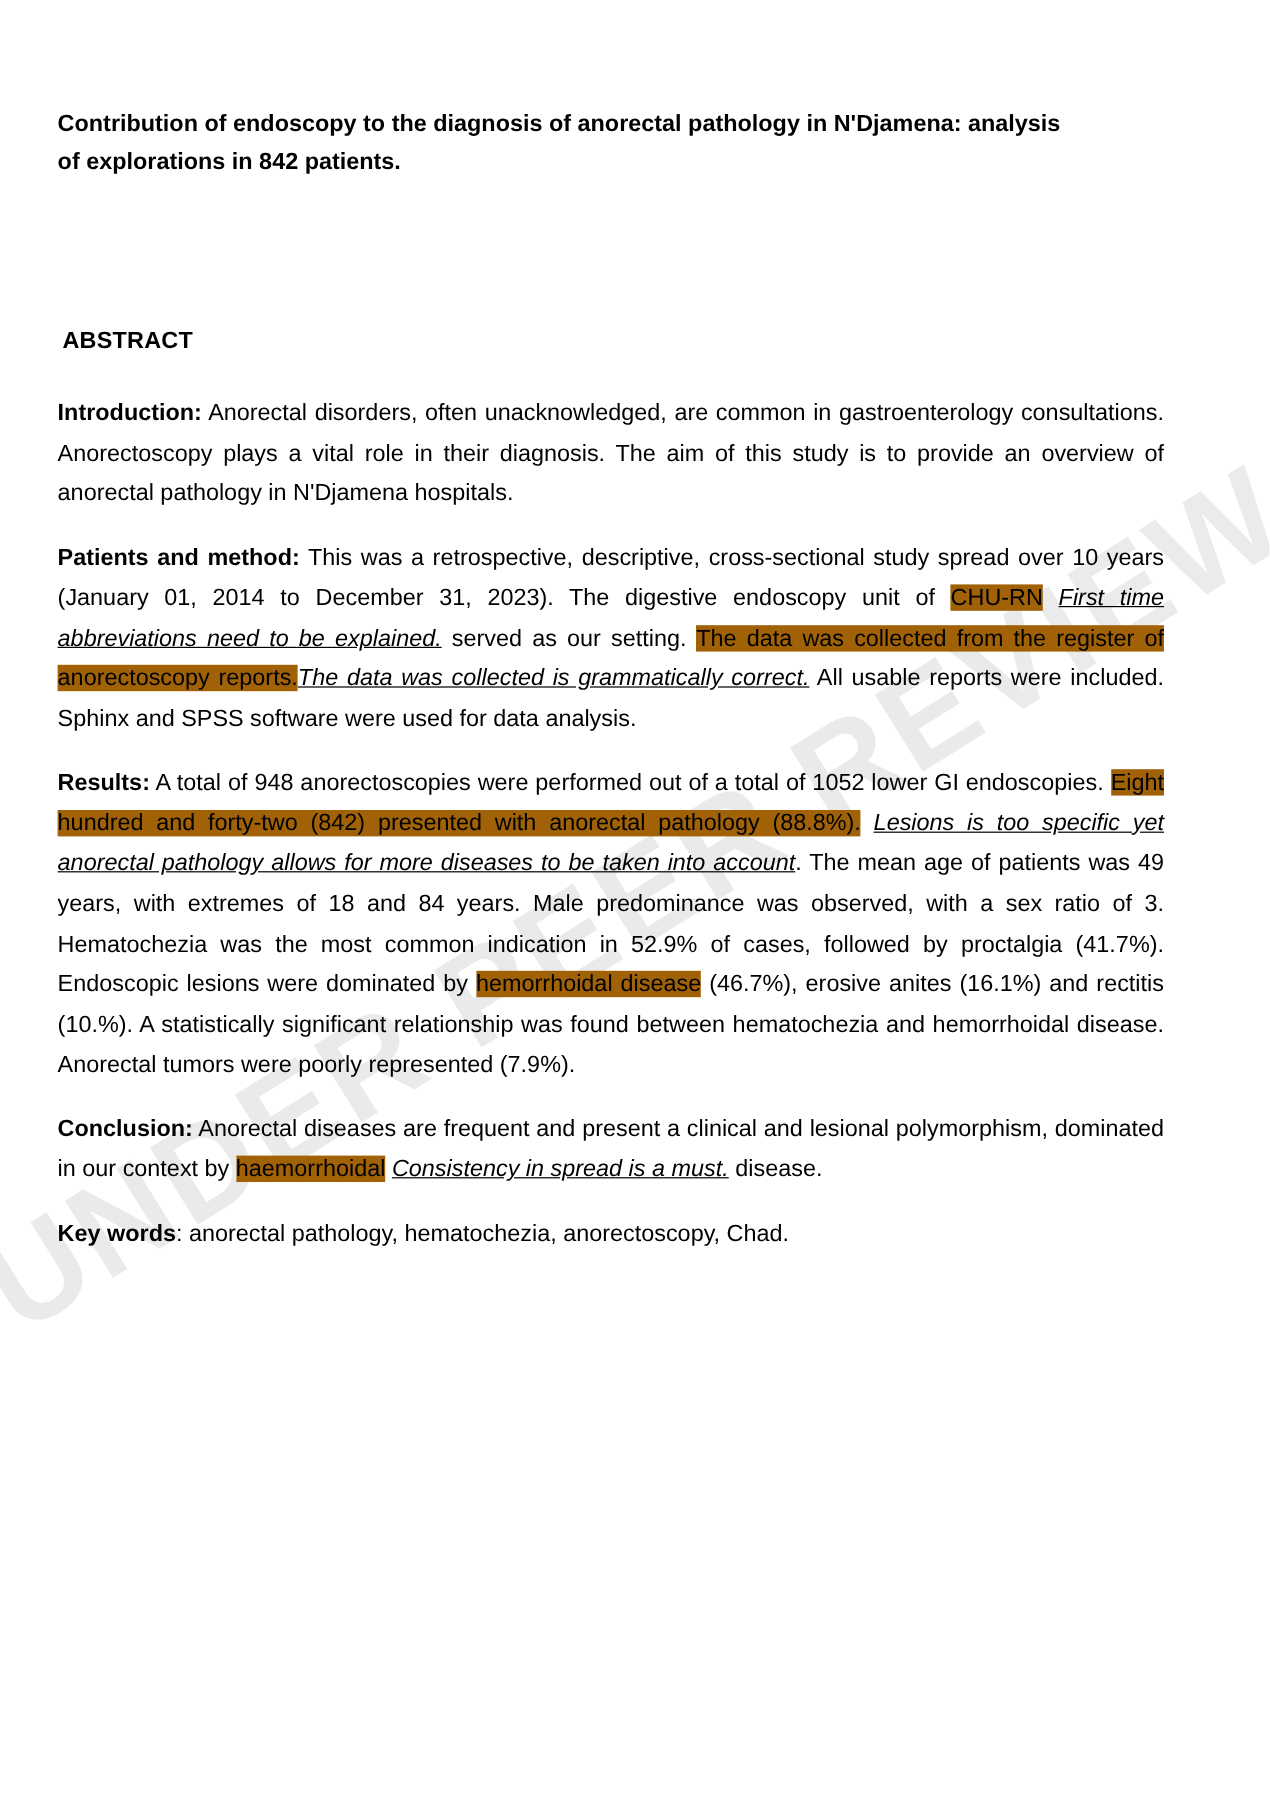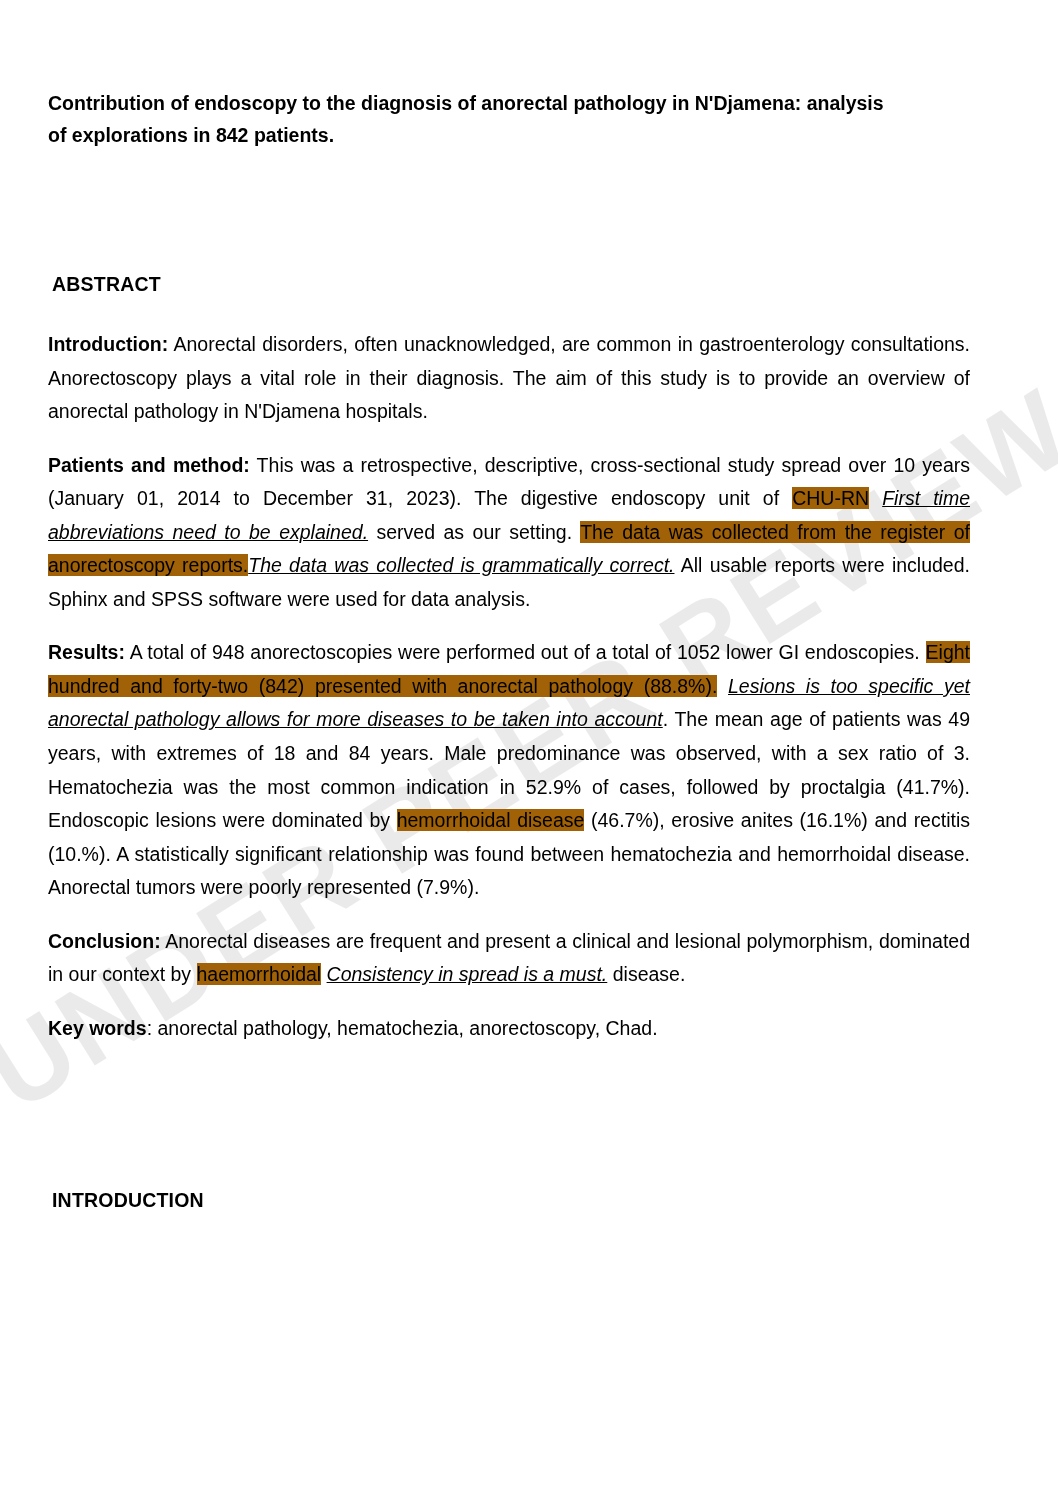--- a/index.html
+++ b/index.html
@@ -107,16 +107,15 @@
     <p class="body">
       <span class="lead">Conclusion:</span><span> Anorectal diseases are frequent and present a clinical and lesional polymorphism, dominated in our context by </span><span class="hl">haemorrhoidal</span><span> </span><span class="cmt">Consistency in spread is a must.</span><span> disease.</span>
     </p>
 
     <p class="body">
       <span class="kw-label">Key words</span><span>: anorectal pathology, hematochezia, anorectoscopy, Chad.</span>
     </p>
 
     <div class="spacer-intro"></div>
 
-    <div class="section-heading">INTRODUCTION</div>
 
   </div>
 </div>
 
 </body></html>

